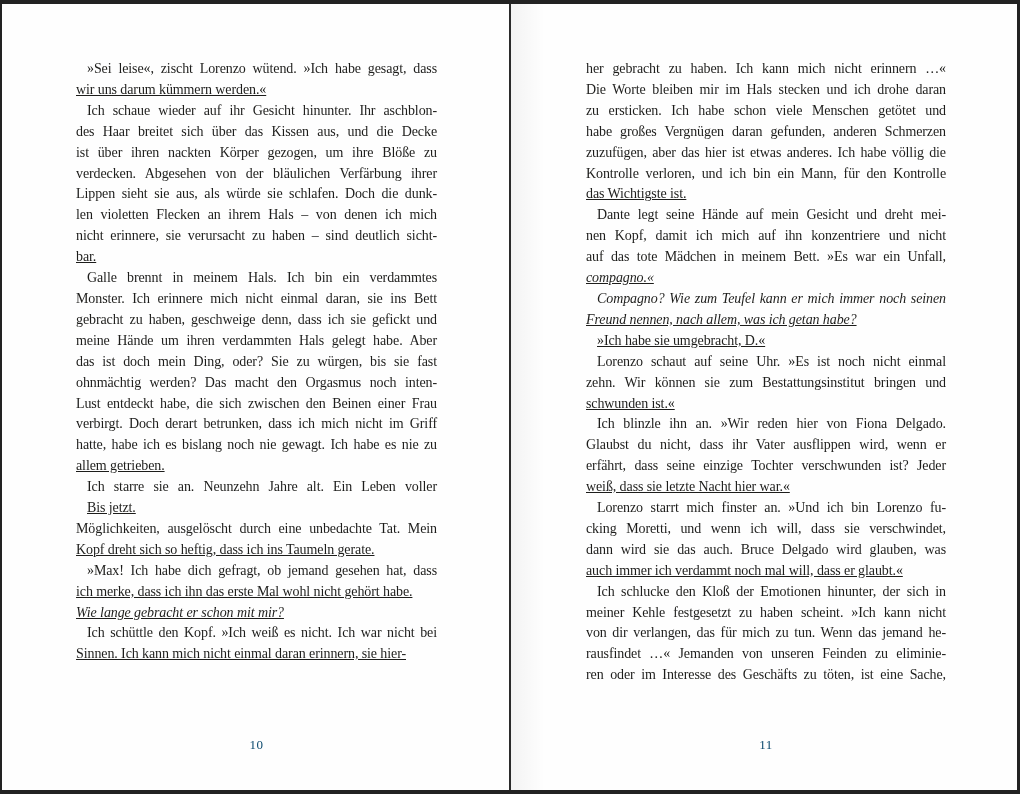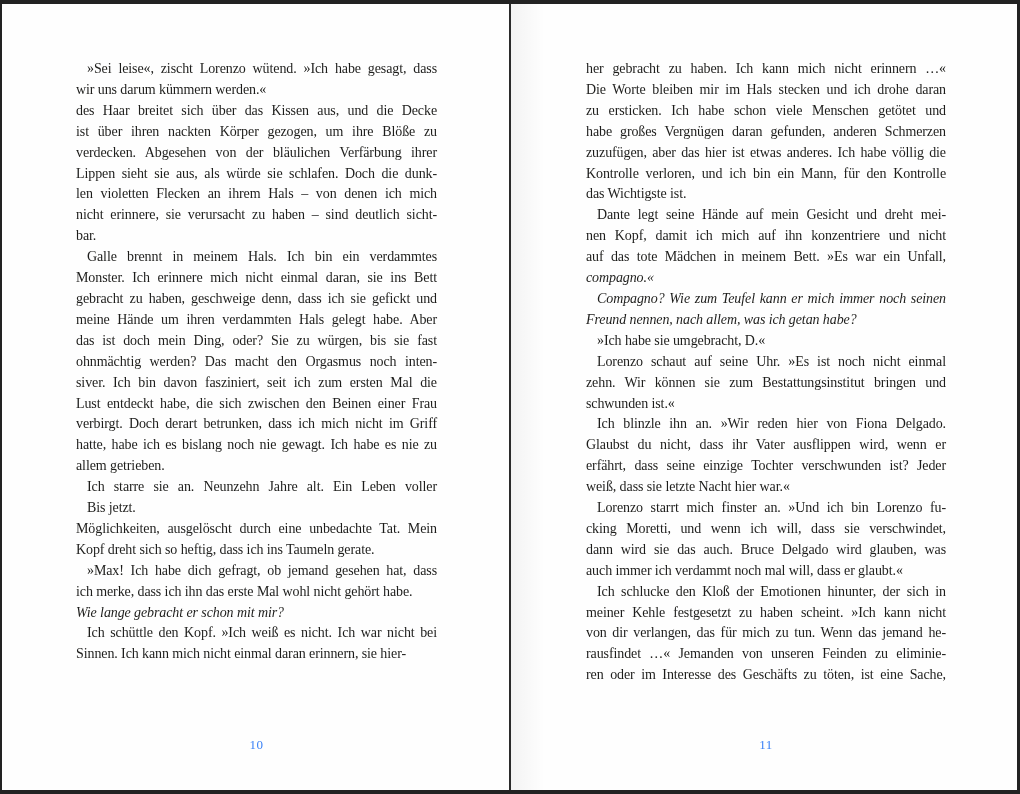--- a/index.html
+++ b/index.html
@@ -58,58 +58,58 @@
 
   .line {
     font-size: 14px;
     line-height: 20.9px;
     letter-spacing: -0.1px;
     color: #1d1d1b;
     text-align: justify;
     text-align-last: justify;
     white-space: normal;
   }
-  .line.nj  { text-align: left; text-align-last: left; }
+  .line.nj  { text-align: left; text-align-last: left; text-decoration: underline; }
   .line.ind { text-indent: 11px; }
   .line.it  { font-style: italic; }
 
   .pagenum {
     position: absolute;
     top: 733px;
     text-align: center;
     font-size: 13px;
     letter-spacing: 0.5px;
-    color: #3b82f6;
+    color: #0c4a6e;
   }
   .page-left .pagenum  { left: 74px; width: 361px; }
   .page-right .pagenum { left: 75px; width: 360px; }
 </style>
 </head>
 <body>
 
 <div class="spread">
 
   <div class="page page-left">
     <div class="textblock">
         <div class="line ind">»Sei leise«, zischt Lorenzo wütend. »Ich habe gesagt, dass</div>
         <div class="line nj">wir uns darum kümmern werden.«</div>
+        <div class="line ind">Ich schaue wieder auf ihr Gesicht hinunter. Ihr aschblon-</div>
         <div class="line">des Haar breitet sich über das Kissen aus, und die Decke</div>
         <div class="line">ist über ihren nackten Körper gezogen, um ihre Blöße zu</div>
         <div class="line">verdecken. Abgesehen von der bläulichen Verfärbung ihrer</div>
         <div class="line">Lippen sieht sie aus, als würde sie schlafen. Doch die dunk-</div>
         <div class="line">len violetten Flecken an ihrem Hals – von denen ich mich</div>
         <div class="line">nicht erinnere, sie verursacht zu haben – sind deutlich sicht-</div>
         <div class="line nj">bar.</div>
         <div class="line ind">Galle brennt in meinem Hals. Ich bin ein verdammtes</div>
         <div class="line">Monster. Ich erinnere mich nicht einmal daran, sie ins Bett</div>
         <div class="line">gebracht zu haben, geschweige denn, dass ich sie gefickt und</div>
         <div class="line">meine Hände um ihren verdammten Hals gelegt habe. Aber</div>
         <div class="line">das ist doch mein Ding, oder? Sie zu würgen, bis sie fast</div>
         <div class="line">ohnmächtig werden? Das macht den Orgasmus noch inten-</div>
-        <div class="line">siver. Ich bin davon fasziniert, seit ich zum ersten Mal die</div>
         <div class="line">Lust entdeckt habe, die sich zwischen den Beinen einer Frau</div>
         <div class="line">verbirgt. Doch derart betrunken, dass ich mich nicht im Griff</div>
         <div class="line">hatte, habe ich es bislang noch nie gewagt. Ich habe es nie zu</div>
         <div class="line nj">allem getrieben.</div>
         <div class="line ind">Ich starre sie an. Neunzehn Jahre alt. Ein Leben voller</div>
         <div class="line nj ind">Bis jetzt.</div>
         <div class="line">Möglichkeiten, ausgelöscht durch eine unbedachte Tat. Mein</div>
         <div class="line nj">Kopf dreht sich so heftig, dass ich ins Taumeln gerate.</div>
         <div class="line ind">»Max! Ich habe dich gefragt, ob jemand gesehen hat, dass</div>
         <div class="line nj">ich merke, dass ich ihn das erste Mal wohl nicht gehört habe.</div>

